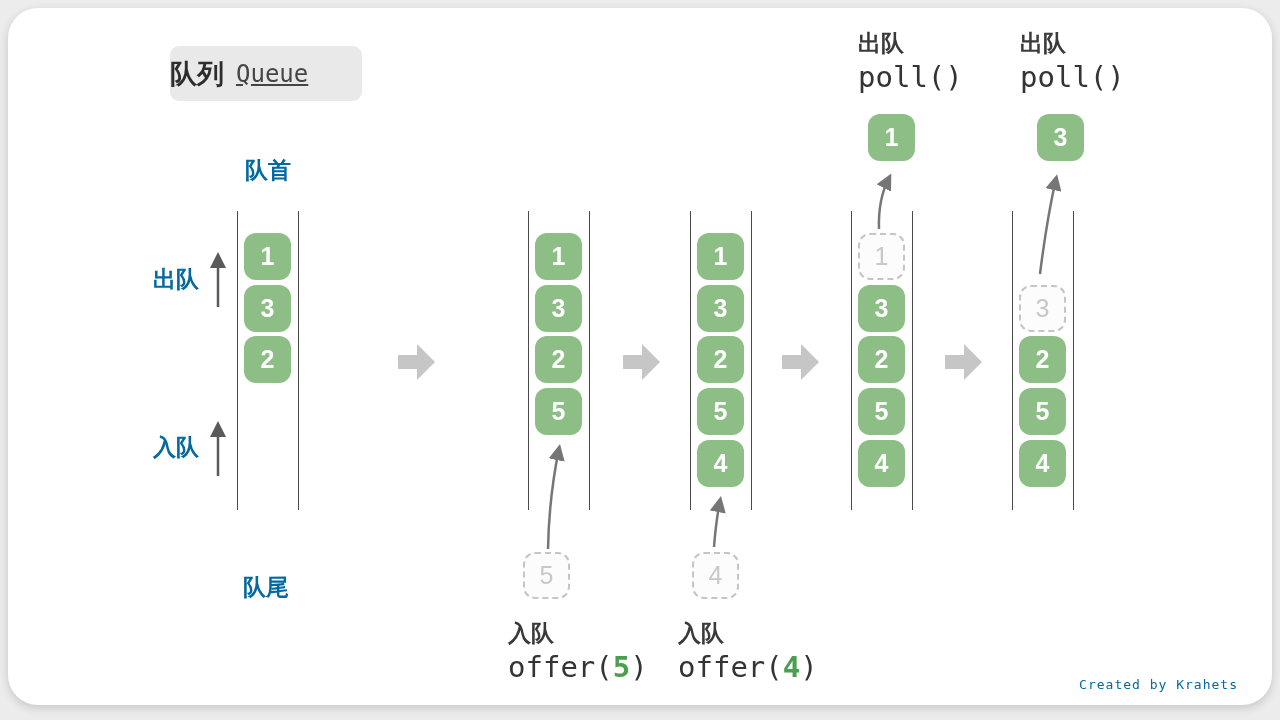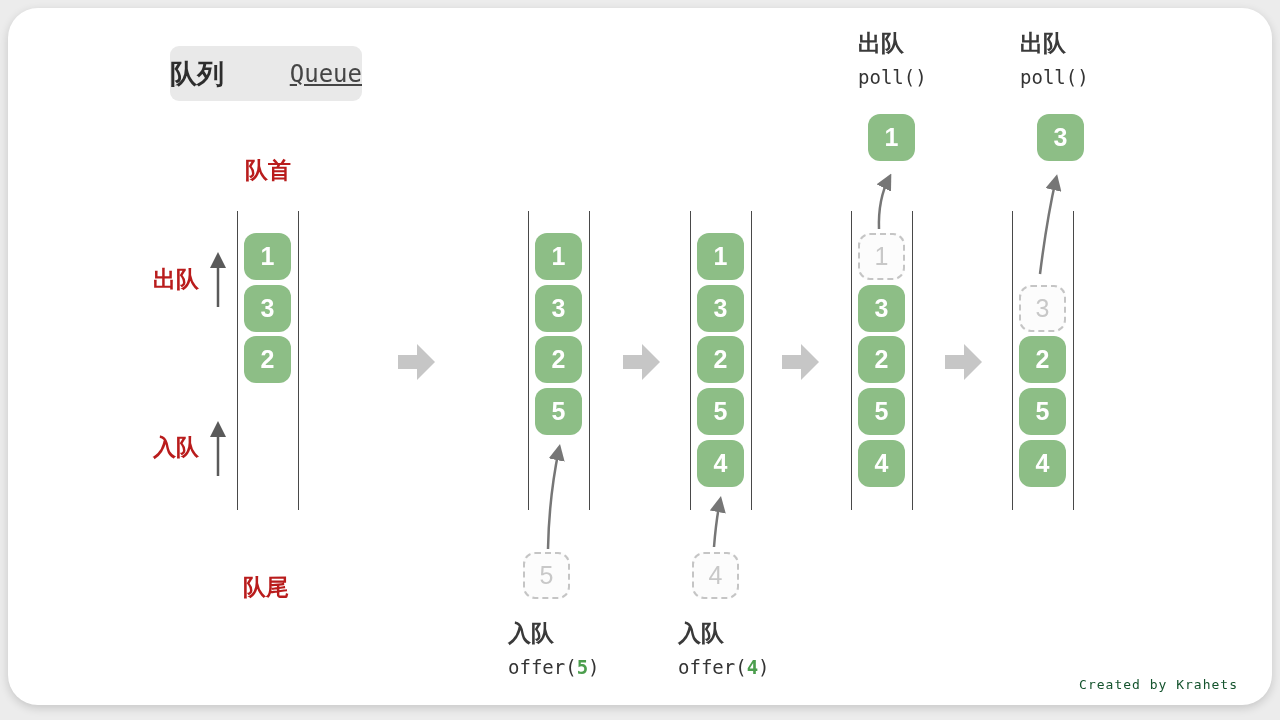--- a/index.html
+++ b/index.html
@@ -10,27 +10,27 @@
     overflow:hidden;
   }
   .card {
     position:absolute; left:8px; top:8px; width:1264px; height:697px;
     background:#ffffff; border-radius:30px;
     box-shadow:0 3px 10px rgba(0,0,0,0.16);
   }
   .title-box {
     position:absolute; left:170px; top:46px; width:192px; height:55px;
     background:#e9e9e9; border-radius:9px;
-    display:flex; align-items:center; justify-content:space-between; gap:12px;
+    display:flex; align-items:center; justify-content:flex-start; gap:12px;
   }
   .title-zh { font-size:27px; font-weight:bold; color:#2d2d2d; }
   .title-en { font-family:"DejaVu Sans Mono", monospace; font-size:24px; color:#454545;text-decoration:underline; }
 
   .cn-label {
-    position:absolute; font-size:23px; font-weight:bold; color:#b91c1c;
+    position:absolute; font-size:23px; font-weight:bold; color:#0369a1;
     white-space:nowrap;
   }
 
   .qcol {
     position:absolute; top:211px; height:299px; width:62px;
     border-left:1.5px solid #494949; border-right:1.5px solid #494949;
     box-sizing:border-box;
   }
 
   .qbox {
@@ -38,28 +38,28 @@
     background:#8dbe86; color:#ffffff;
     font-size:25px; font-weight:bold; line-height:47px; text-align:center;
   }
   .qbox.ghost {
     background:#fcfcfc; border:2px dashed #c5c5c5; color:#c8c8c8;
     font-weight:normal; box-sizing:border-box; line-height:42px;
   }
 
   .op { position:absolute; white-space:nowrap; }
   .op .zh { display:block; font-size:23px; font-weight:bold; color:#3a3a3a; line-height:30px; margin-bottom:4px; }
-  .op .code { display:block; font-family:"DejaVu Sans Mono", monospace; font-size:19px; color:#343434; line-height:30px; }
+  .op .code { display:block; font-family:"DejaVu Sans Mono", monospace; font-size:29px; color:#343434; line-height:30px; }
   .op .code .arg { color:#4b9e4d; font-weight:bold; }
 
   .overlay { position:absolute; left:0; top:0; pointer-events:none; }
 
   .watermark {
     position:absolute; top:677px; right:42px;
-    font-family:"DejaVu Sans Mono", monospace; font-size:13px; color:#14532d;
+    font-family:"DejaVu Sans Mono", monospace; font-size:13px; color:#0369a1;
     letter-spacing:1px;
   }
 </style>
 </head>
 <body>
 
 <div class="card"></div>
 
 <div class="title-box">
   <span class="title-zh">队列</span>

